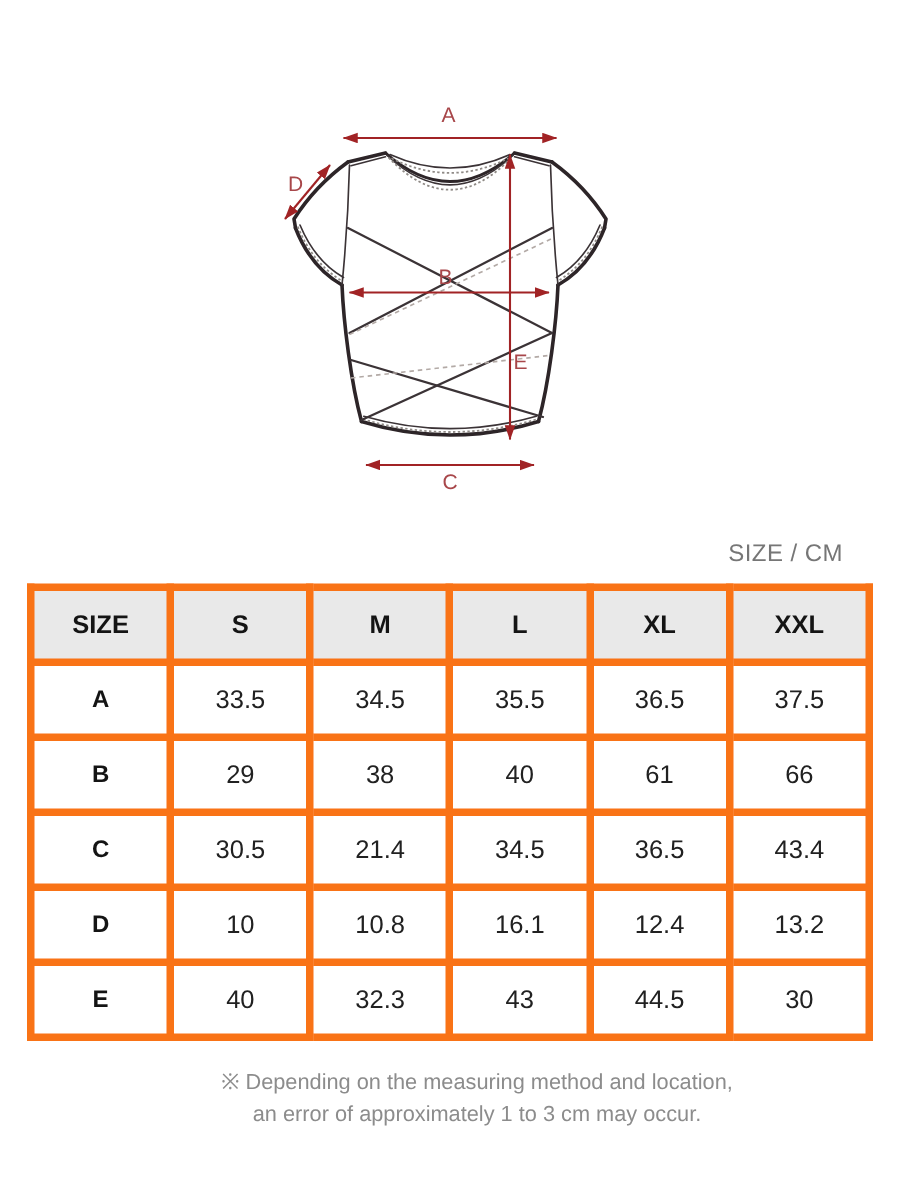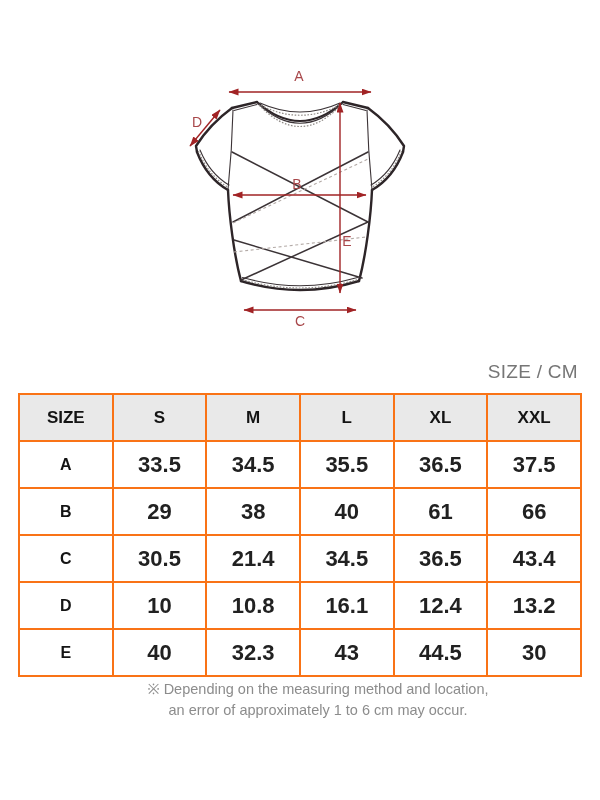--- a/index.html
+++ b/index.html
@@ -14,59 +14,59 @@
   .page { width: 600px; height: 800px; }
   .diagram { width: 600px; height: 345px; }
   .diagram svg { display: block; }
   svg text {
     font-family: "Liberation Sans", sans-serif;
     font-size: 14px;
     fill: #a8474a;
   }
   .unit-label {
     margin-top: 16px;
-    padding-right: 22px;
+    padding-right: 38px;
     text-align: right;
-    font-size: 19px;
+    font-size: 16px;
     color: #767676;
     letter-spacing: 0.3px;
   }
   table.size-table {
     border-collapse: collapse;
     table-layout: fixed;
     width: 564px;
     margin: 10px auto 0 auto;
     border: 1.5px solid #7c7c7c;
   }
   .size-table th, .size-table td {
-    border: 2px solid #f97316;
+    border: 5px solid #f97316;
     height: 45px;
     text-align: center;
     vertical-align: middle;
     padding: 0;
   }
   .size-table thead th {
     background: #e9e9e9;
     font-size: 17px;
     font-weight: bold;
     color: #141414;
   }
   .size-table tbody th {
     background: #ffffff;
     font-size: 16px;
     font-weight: bold;
     color: #141414;
   }
   .size-table tbody td {
-    font-size: 22px;
-    font-weight: bold;
+    font-size: 17px;
+    font-weight: normal;
     color: #212121;
   }
   .footnote {
-    margin-top: 2px;
+    margin-top: 18px;
     text-align: center;
     font-size: 14.5px;
     line-height: 1.45;
     color: #8c8c8c;
     padding-left: 36px;
   }
 </style>
 </head>
 <body>
 
@@ -210,16 +210,16 @@
         <td>32.3</td>
         <td>43</td>
         <td>44.5</td>
         <td>30</td>
       </tr>
     </tbody>
   </table>
 
   <div class="footnote">
     <div>※ Depending on the measuring method and location,</div>
-    <div>an error of approximately 1 to 6 cm may occur.</div>
+    <div>an error of approximately 1 to 3 cm may occur.</div>
   </div>
 
 </div>
 
 </body></html>

